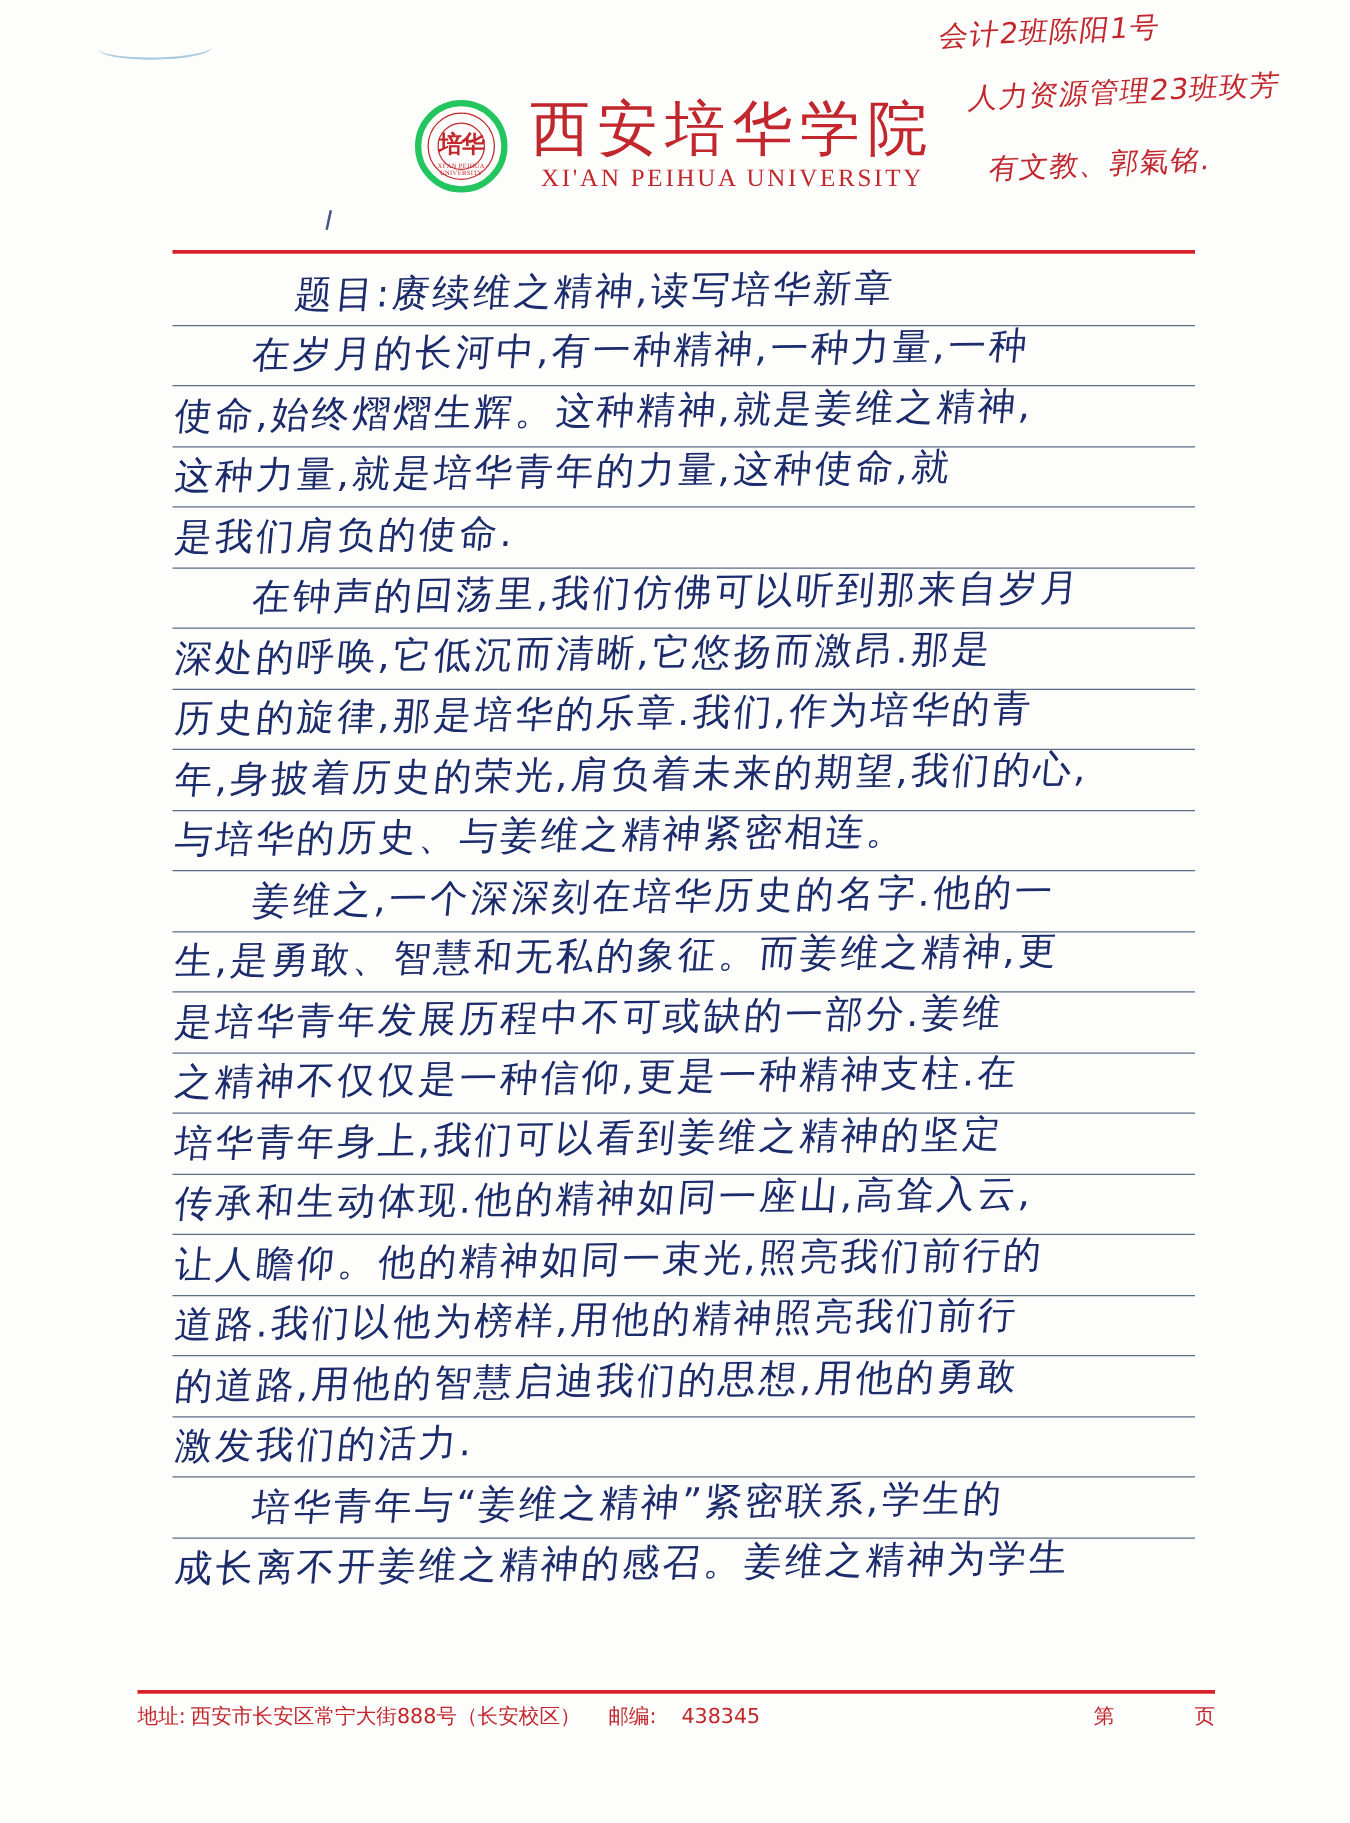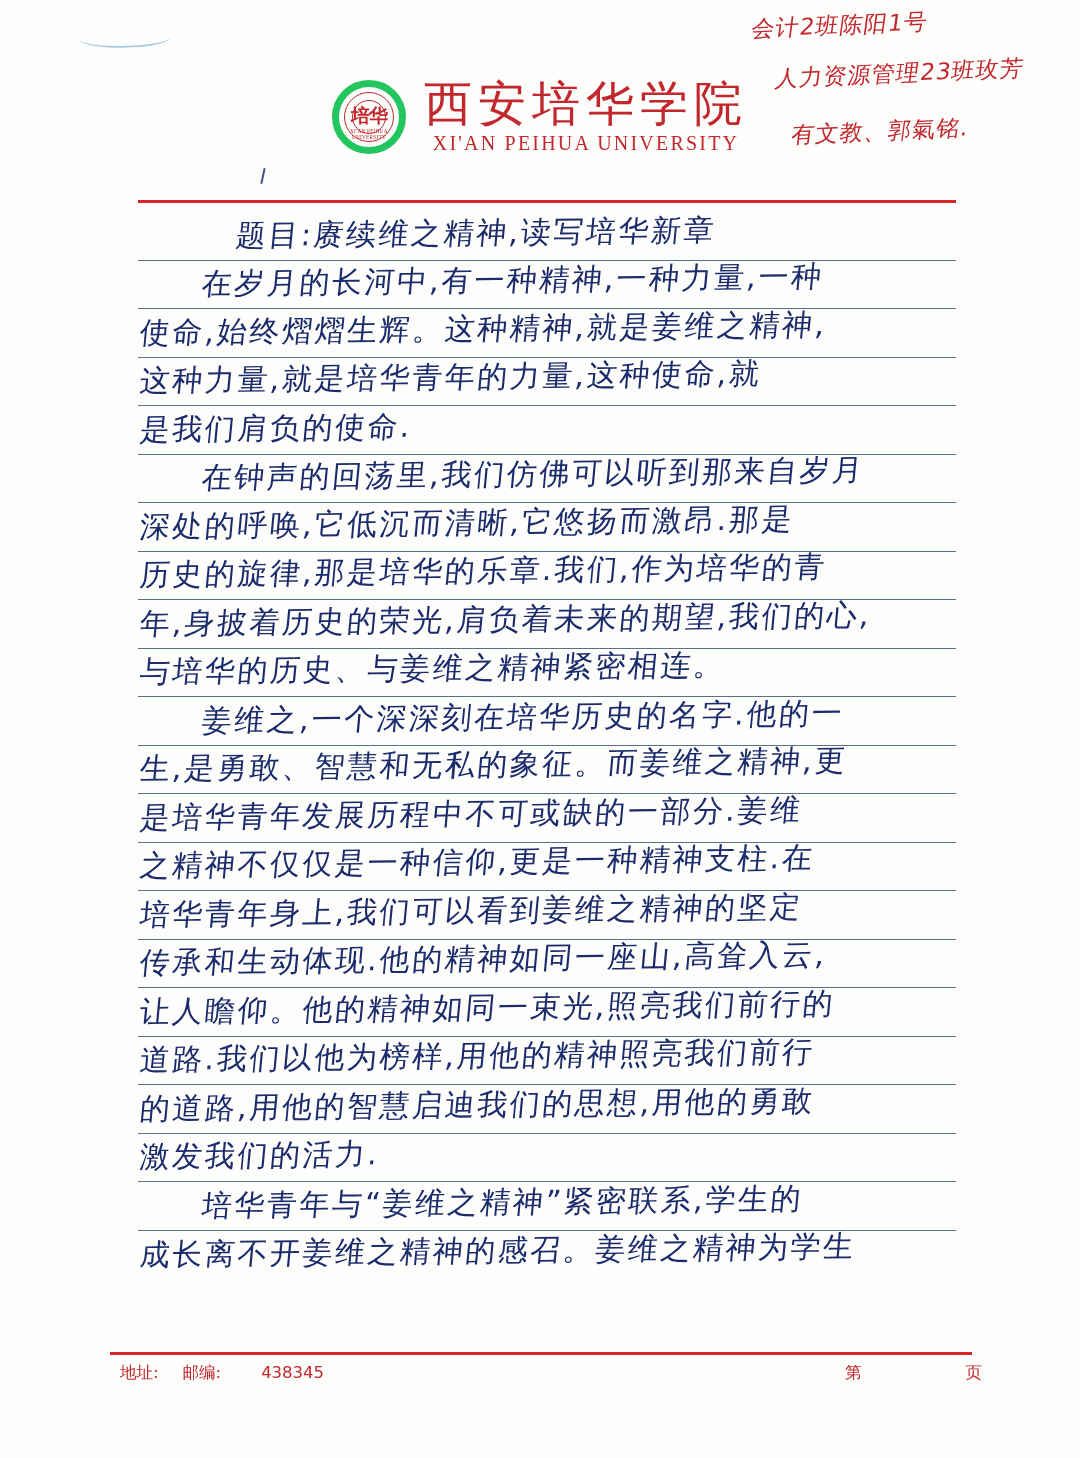--- a/index.html
+++ b/index.html
@@ -40,21 +40,21 @@
     display: flex;
     justify-content: center;
     align-items: center;
     gap: 18px;
   }
   .seal {
     position: relative;
     width: 74px;
     height: 74px;
     border-radius: 50%;
-    border: 7px solid #22c55e;
+    border: 5px solid #22c55e;
     box-sizing: border-box;
     color: #c1272d;
     flex: 0 0 auto;
   }
   .seal .ring {
     position: absolute;
     inset: 5px;
     border-radius: 50%;
     border: 1px solid #c1272d;
   }
@@ -171,29 +171,28 @@
     width: 2px;
     height: 16px;
     background: #1b2b6b;
     transform: rotate(12deg);
     opacity: .8;
   }
 
   
   .footer {
     position: absolute;
-    left: 120px;
+    left: 110px;
     top: 1362px;
     width: 862px;
     display: flex;
     align-items: baseline;
     color: #c1272d;
     font-size: 16.5px;
     font-family: "DejaVu Sans", sans-serif;
-    gap: 20px;
   }
   .footer .addr-label { margin-right: 4px; }
   .footer .addr { margin-right: 22px; }
   .footer .zip-label { margin-right: 20px; }
   .footer .spacer { flex: 1 1 auto; }
   .footer .pg { margin-left: 0; }
   .footer .pg-num { display: inline-block; width: 64px; }
 </style>
 </head>
 <body>
@@ -288,20 +287,21 @@
       </div>
     <div class="line" style="border-bottom:none">
         <div class="hw">成长离不开姜维之精神的感召。姜维之精神为学生</div>
       </div>
   </div>
 
   <div class="rule-bottom"></div>
 
   <div class="footer">
     <span class="addr-label">地址:</span>
+    <span class="addr">西安市长安区常宁大街888号（长安校区）</span>
     <span class="zip-label">邮编:</span>
     <span class="zip">438345</span>
     <span class="spacer"></span>
     <span class="pg">第</span>
     <span class="pg-num"></span>
     <span class="pg">页</span>
   </div>
 
 </div>
 

